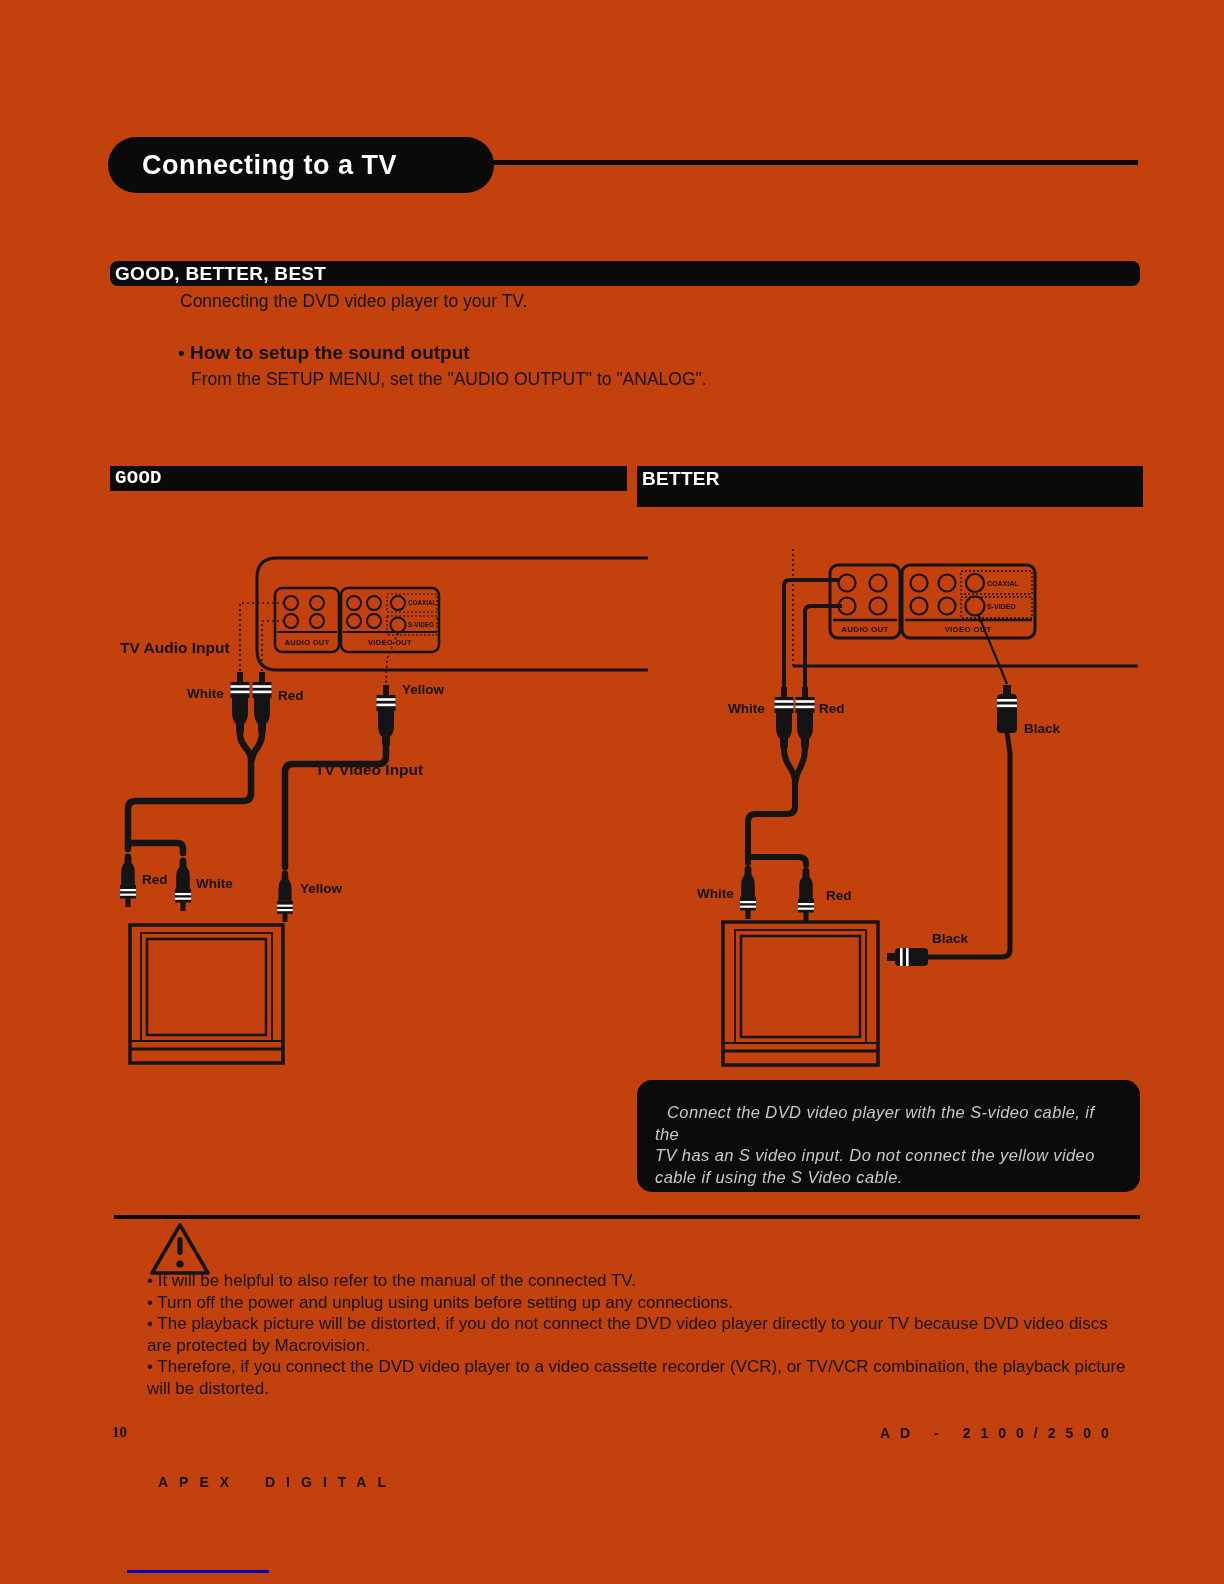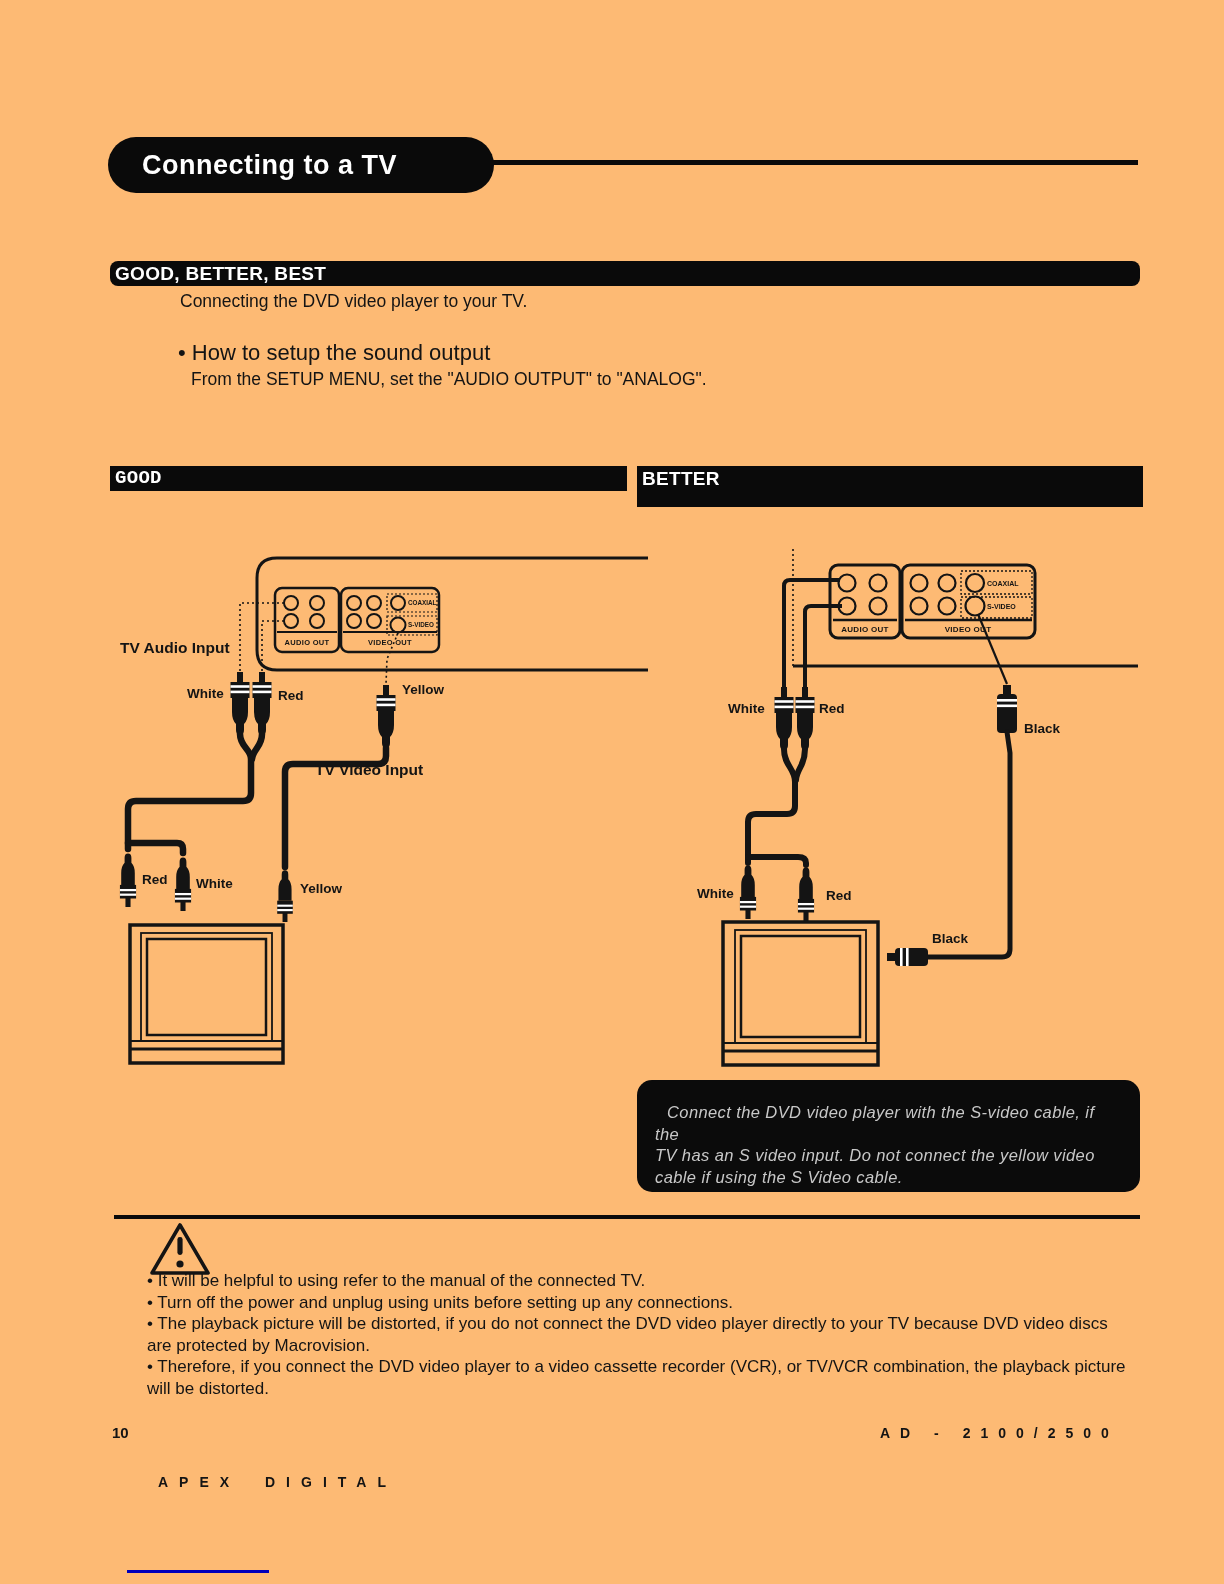--- a/index.html
+++ b/index.html
@@ -1,30 +1,30 @@
 <!DOCTYPE html>
 <html><head>
 <meta charset="utf-8">
 <style>
   html,body{margin:0;padding:0;background:#e8e8e8;}
-  .page{position:relative;width:1224px;height:1584px;background:#fdba74;margin:0 auto;
+  .page{position:relative;width:1224px;height:1584px;background:#c2410c;margin:0 auto;
         font-family:"Liberation Sans",sans-serif;color:#141414;overflow:hidden;}
   .abs{position:absolute;}
   .pill{background:#0a0a0a;color:#ffffff;border-radius:29px;font-weight:bold;
         font-size:27px;line-height:56px;padding-left:34px;letter-spacing:0.5px;}
   .rule{background:#0a0a0a;}
   .barblack{background:#0a0a0a;color:#ffffff;font-weight:bold;font-size:19px;
         line-height:25px;padding-left:5px;letter-spacing:0.3px;}
   .bodytext{font-size:17.5px;line-height:21px;}
-  .boldtext{font-size:22px;font-weight:normal;line-height:21px;}
+  .boldtext{font-size:19px;font-weight:bold;line-height:21px;}
   .notebox{background:#0b0b0b;color:#c8c8c8;font-size:16.5px;line-height:21.5px;
         font-style:italic;padding:22px 18px 0 18px;white-space:pre-line;text-indent:12px;
         letter-spacing:0.4px;border-radius:15px;}
   .warnitem{font-size:17px;line-height:21.5px;white-space:pre-line;}
-  .footer-num{font-size:15px;font-weight:bold;}
+  .footer-num{font-size:15px;font-weight:bold;font-family:Liberation Serif, serif;}
   .footer-brand{font-size:14px;font-weight:bold;letter-spacing:11px;word-spacing:10px;}
   .footer-model{font-size:14px;font-weight:bold;letter-spacing:10px;}
   .blueline{background:#0000bb;}
   svg text{font-family:"Liberation Sans",sans-serif;fill:#141414;}
   .dlabel{font-size:13.5px;font-weight:600;}
   .plabel{font-size:7.5px;font-weight:700;letter-spacing:0.3px;}
   .jlabel{font-size:6.3px;font-weight:700;}
 </style>
 </head>
 <body>
@@ -193,21 +193,21 @@
 cable if using the S Video cable.</div>
 
   <div class="abs rule" style="left:114px;top:1215px;width:1026px;height:4px;"></div>
   <svg class="abs" style="left:148px;top:1221px;" width="64" height="56" viewBox="0 0 64 56">
     <path d="M32,4 L60,52 H4 Z" fill="none" stroke="#141414" stroke-width="3.6" stroke-linejoin="round"></path>
     <rect x="29.4" y="16" width="5.2" height="18" rx="2.4" fill="#141414"></rect>
     <circle cx="32" cy="43" r="3.6" fill="#141414"></circle>
   </svg>
 
   <div class="abs" style="left:147px;top:1270px;width:1000px;">
-    <div class="warnitem">• It will be helpful to using refer to the manual of the connected TV.</div>
+    <div class="warnitem">• It will be helpful to also refer to the manual of the connected TV.</div>
     <div class="warnitem">• Turn off the power and unplug using units before setting up any connections.</div>
     <div class="warnitem">• The playback picture will be distorted, if you do not connect the DVD video player directly to your TV because DVD video discs
 are protected by Macrovision.</div>
     <div class="warnitem">• Therefore, if you connect the DVD video player to a video cassette recorder (VCR), or TV/VCR combination, the playback picture
 will be distorted.</div>
   </div>
 
   <div class="abs footer-num" style="left:112px;top:1424px;">10</div>
   <div class="abs footer-brand" style="left:158px;top:1474px;">APEX DIGITAL</div>
   <div class="abs footer-model" style="left:880px;top:1425px;">AD - 2100/2500</div>

